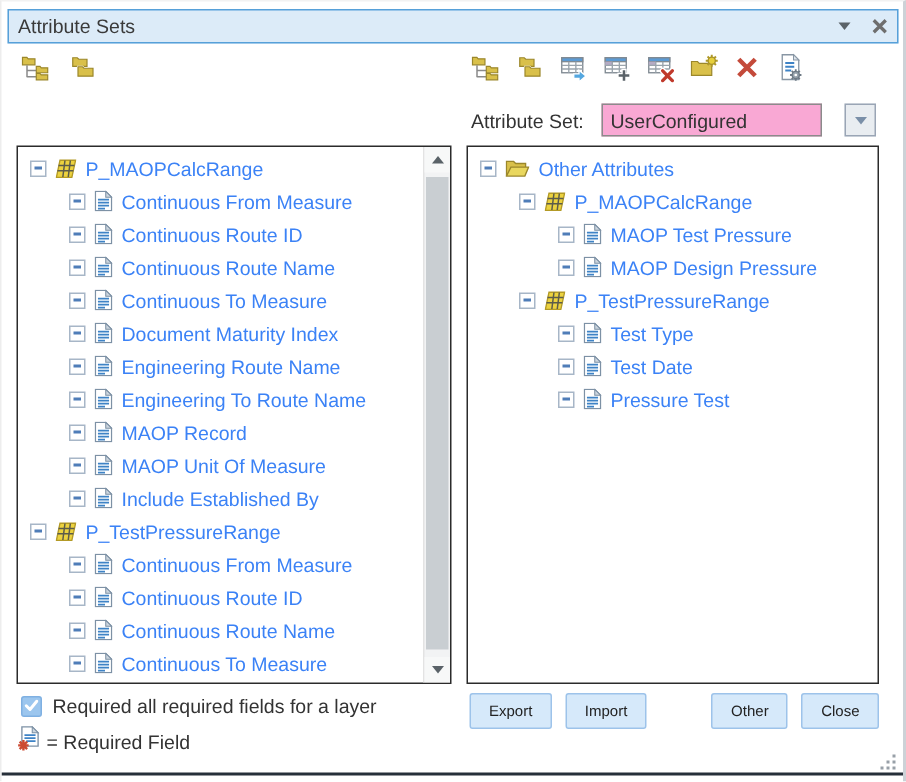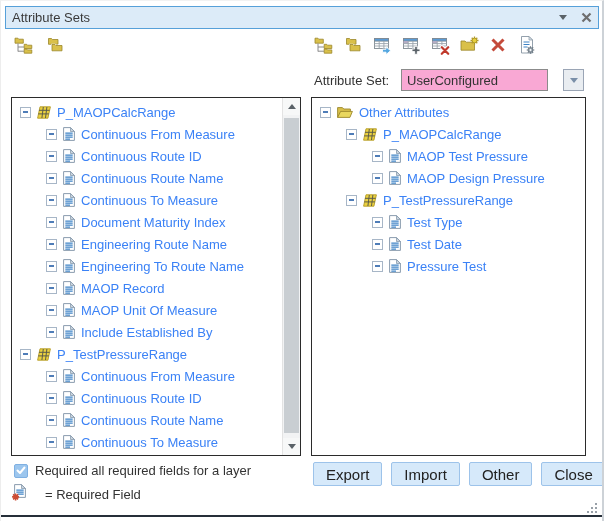--- a/index.html
+++ b/index.html
@@ -61,24 +61,24 @@
     display:flex;align-items:center;justify-content:center;cursor:pointer;}
   .vs-up{top:0;} .vs-down{bottom:0;}
   .arr-up{width:0;height:0;border-left:4px solid transparent;border-right:4px solid transparent;border-bottom:5px solid #5a6268;}
   .arr-down{width:0;height:0;border-left:4px solid transparent;border-right:4px solid transparent;border-top:5px solid #5a6268;}
   .vs-thumb{position:absolute;left:1px;right:1px;top:20px;bottom:22px;background:#c9ced2;cursor:grab;}
 
   
   .chk-row{position:absolute;left:13px;top:462px;display:flex;align-items:center;gap:7px;}
   .checkbox{width:14px;height:14px;box-sizing:border-box;background:#9cc6ee;border:1px solid #7fb0e2;
     border-radius:2px;display:flex;align-items:center;justify-content:center;cursor:pointer;}
-  .req-row{position:absolute;left:11px;top:483px;display:flex;align-items:center;gap:18px;}
+  .req-row{position:absolute;left:11px;top:483px;display:flex;align-items:center;gap:4px;}
   .buttons{position:absolute;left:312px;top:461px;width:273px;display:flex;gap:9px;align-items:center;}
   .btn{height:24px;padding:0 12px;background:#d6e9fa;border:1px solid #9dc3ea;border-radius:2px;
-    font-family:"Liberation Sans",sans-serif;font-size:15px;color:#222;cursor:pointer;}
+    font-family:"Liberation Sans",sans-serif;font-size:10px;color:#222;cursor:pointer;}
   .btn-save{margin-left:auto;}
   .grip{position:absolute;right:5px;bottom:8px;width:12px;height:12px;}
   .grip::after{content:"";position:absolute;right:0;bottom:0;width:2px;height:2px;background:#98a0a8;
     box-shadow:-4px 0 #98a0a8,-8px 0 #98a0a8,0 -4px #98a0a8,-4px -4px #98a0a8,0 -8px #98a0a8;}
 </style>
 </head>
 <body>
 
 <div class="window">
 

